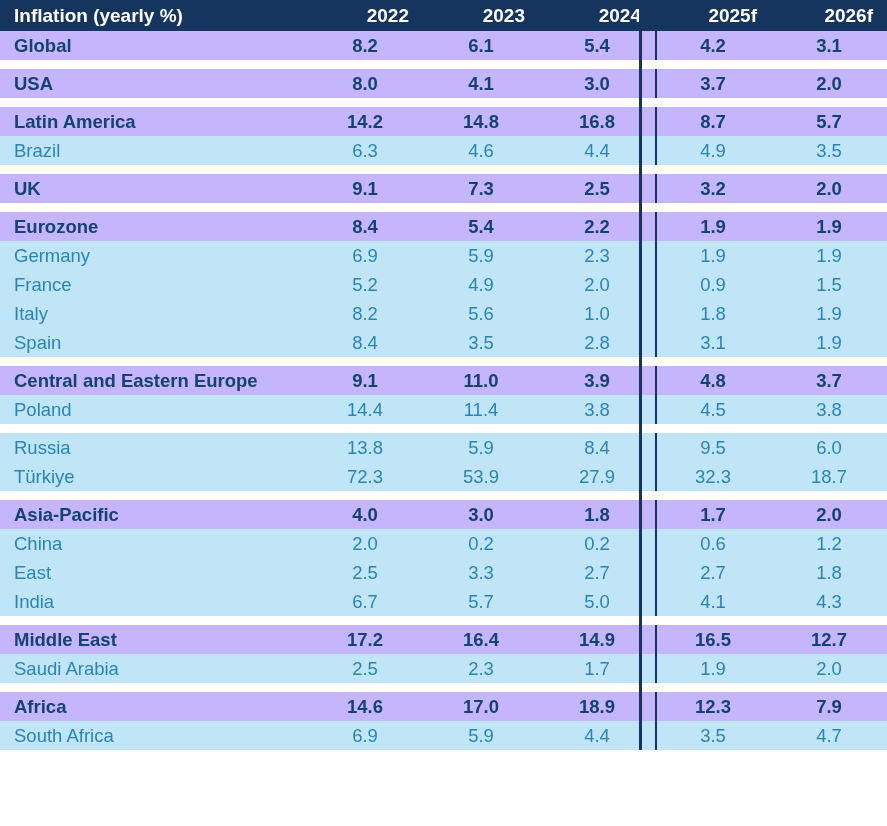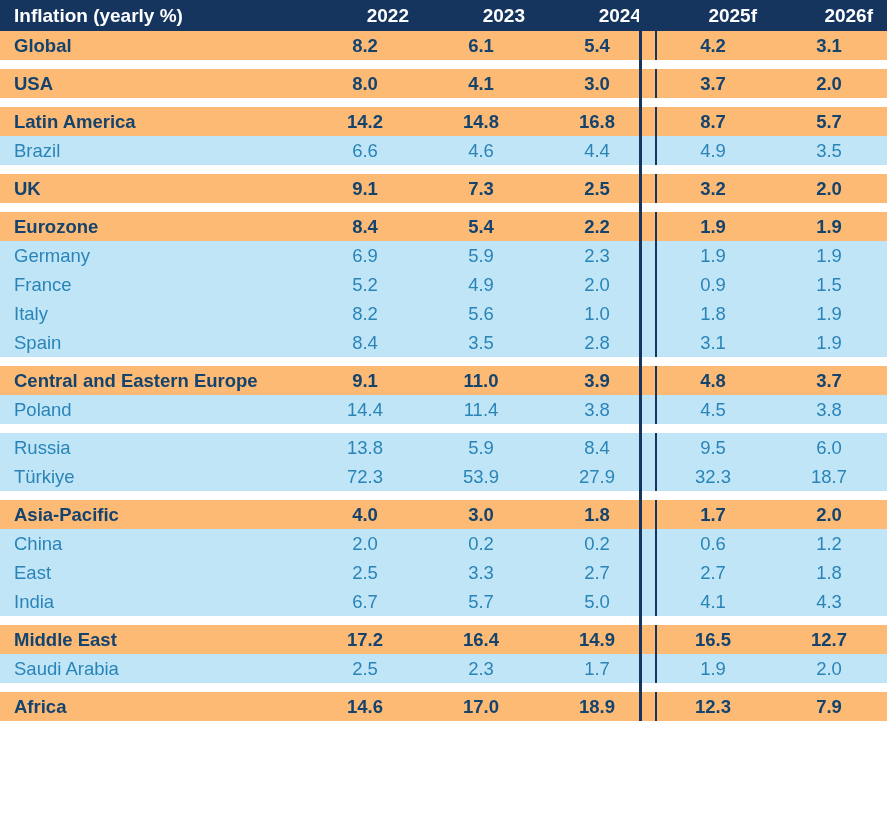--- a/index.html
+++ b/index.html
@@ -51,21 +51,21 @@
     height: 29px;
     padding: 0 14px;
     font-size: 18.5px;
     vertical-align: middle;
     white-space: nowrap;
   }
   tbody td.label-col { text-align: left; }
   tbody td.num-col   { text-align: center; }
 
   tr.region td {
-    background: #fdba74;
+    background: #c4b5fd;
     color: #14436e;
     font-weight: bold;
   }
   tr.country td {
     background: #bfe5f7;
     color: #2a84b8;
     font-weight: normal;
   }
 
   
@@ -134,21 +134,21 @@
         <tr class="region">
           <td class="label-col">Latin America</td>
           <td class="num-col">14.2</td>
           <td class="num-col">14.8</td>
           <td class="num-col">16.8</td>
           <td class="num-col sep-left">8.7</td>
           <td class="num-col">5.7</td>
         </tr>
         <tr class="country">
           <td class="label-col">Brazil</td>
-          <td class="num-col">6.6</td>
+          <td class="num-col">6.3</td>
           <td class="num-col">4.6</td>
           <td class="num-col">4.4</td>
           <td class="num-col sep-left">4.9</td>
           <td class="num-col">3.5</td>
         </tr>
         <tr class="spacer">
           <td colspan="6"></td>
         </tr>
         <tr class="region">
           <td class="label-col">UK</td>
@@ -297,16 +297,24 @@
           <td colspan="6"></td>
         </tr>
         <tr class="region">
           <td class="label-col">Africa</td>
           <td class="num-col">14.6</td>
           <td class="num-col">17.0</td>
           <td class="num-col">18.9</td>
           <td class="num-col sep-left">12.3</td>
           <td class="num-col">7.9</td>
         </tr>
+        <tr class="country">
+          <td class="label-col">South Africa</td>
+          <td class="num-col">6.9</td>
+          <td class="num-col">5.9</td>
+          <td class="num-col">4.4</td>
+          <td class="num-col sep-left">3.5</td>
+          <td class="num-col">4.7</td>
+        </tr>
       </tbody>
   </table>
   <div class="divider-line"></div>
 </div>
 
 </body></html>

